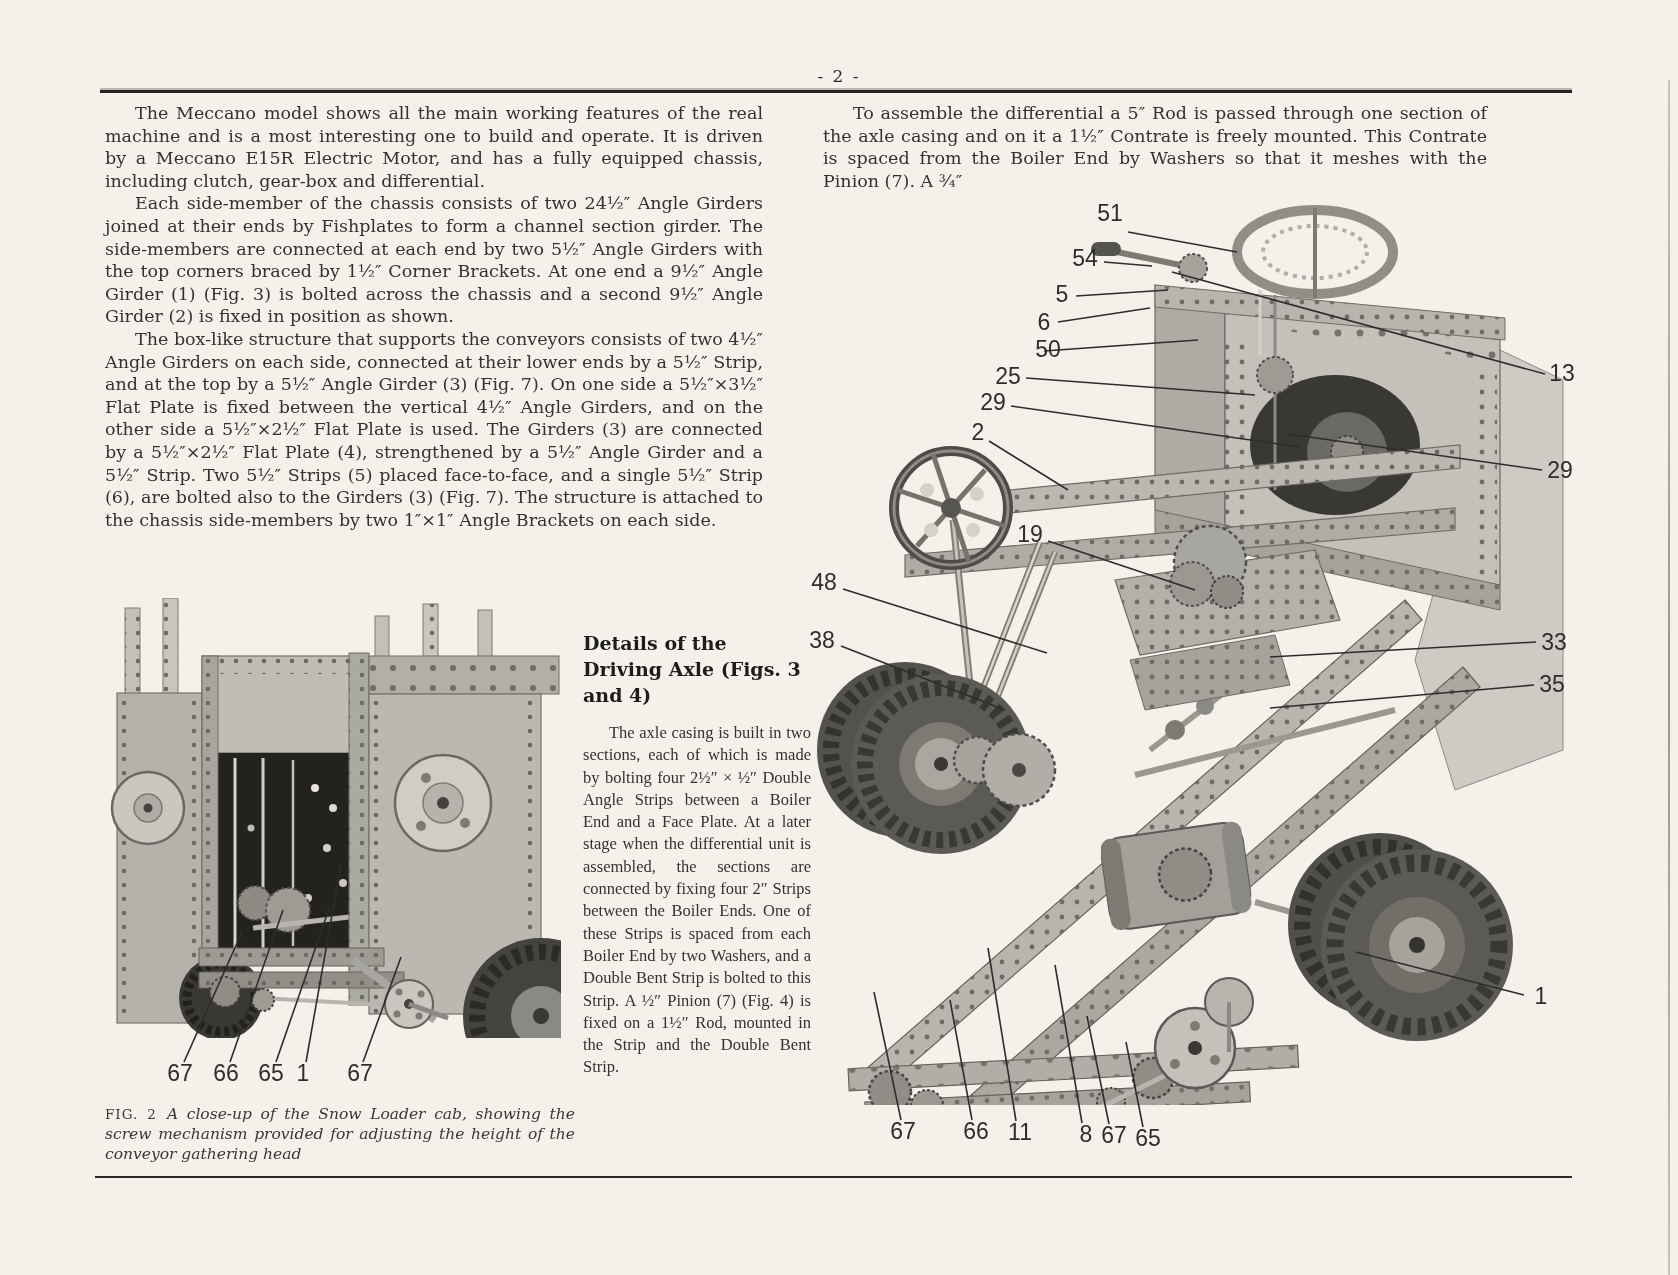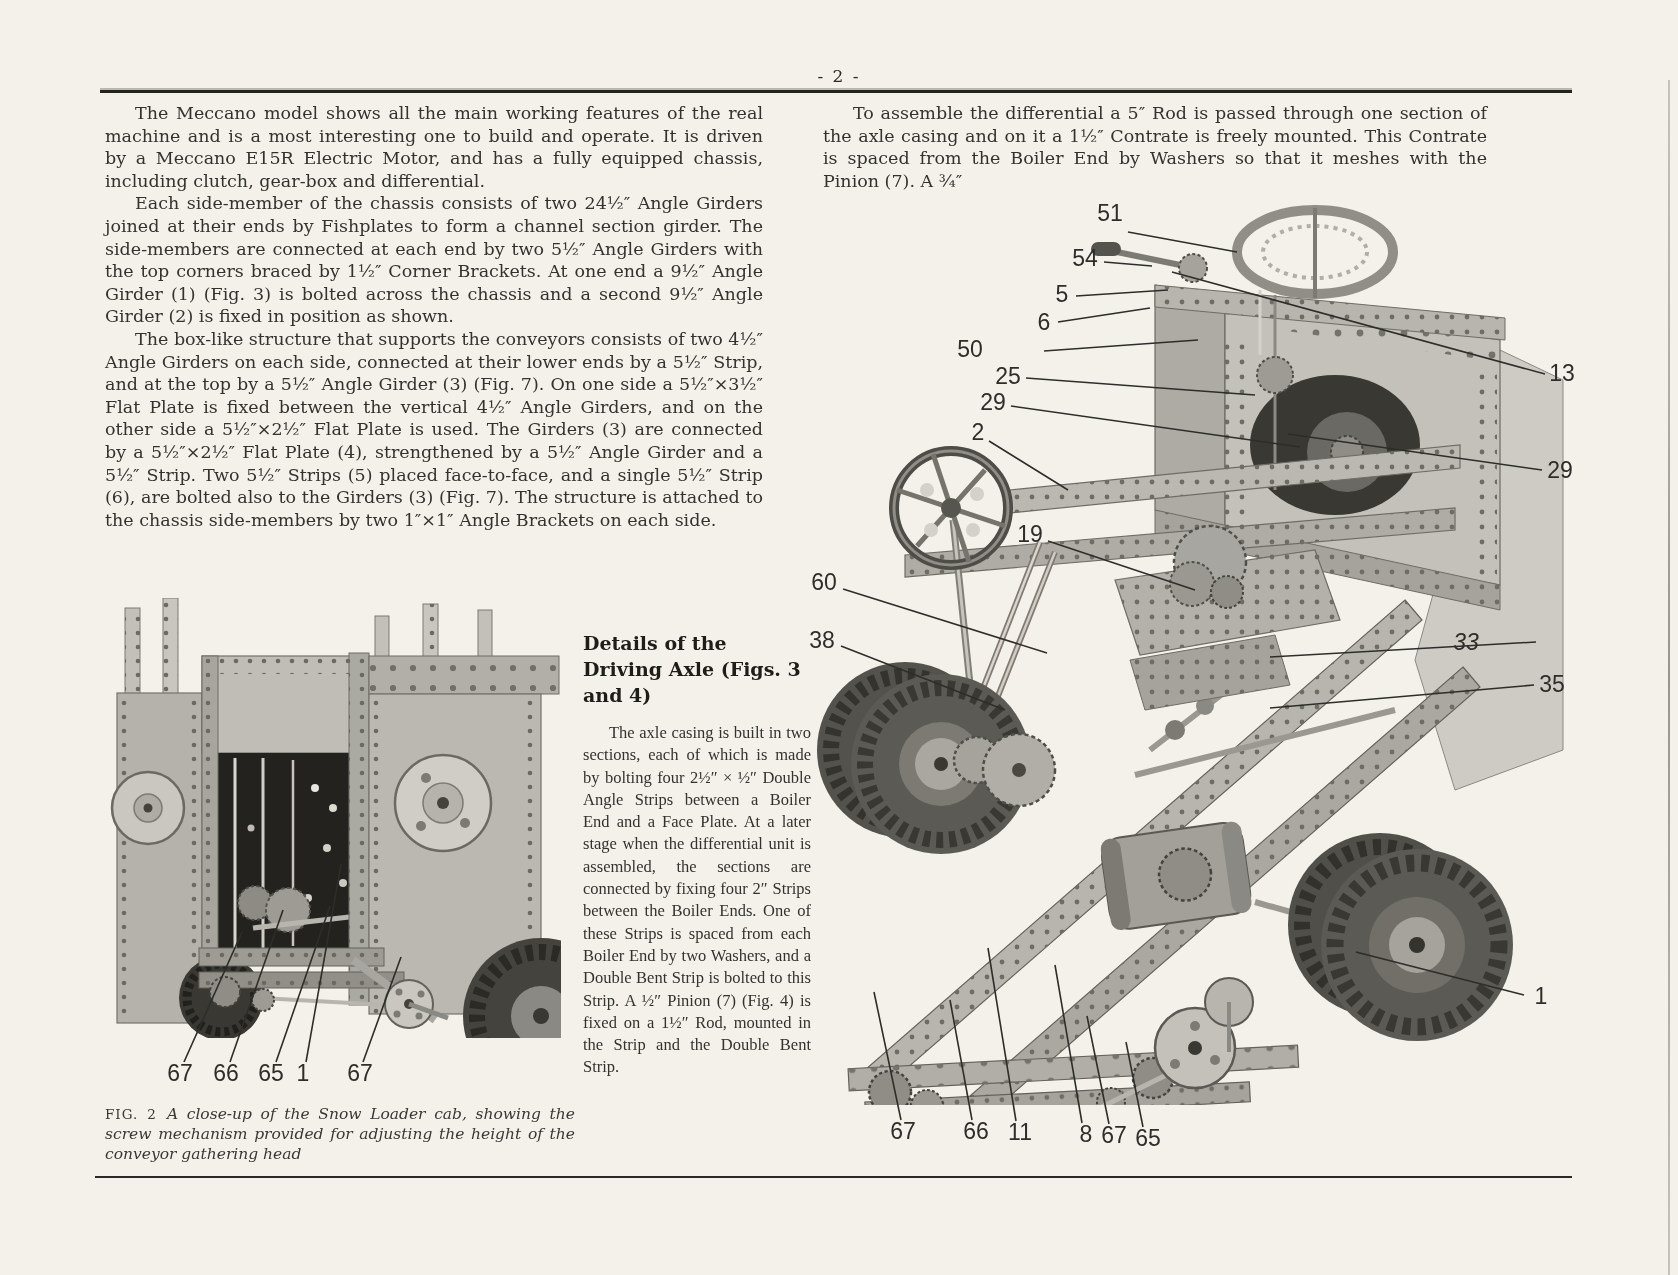--- a/index.html
+++ b/index.html
@@ -389,30 +389,30 @@
   <div id="callout-layer">
       <div class="callout" style="left: 156px; top: 1060px;">67</div>
       <div class="callout" style="left: 202px; top: 1060px;">66</div>
       <div class="callout" style="left: 247px; top: 1060px;">65</div>
       <div class="callout" style="left: 279px; top: 1060px;">1</div>
       <div class="callout" style="left: 336px; top: 1060px;">67</div>
       <div class="callout" style="left: 1086px; top: 200px;">51</div>
       <div class="callout" style="left: 1061px; top: 245px;">54</div>
       <div class="callout" style="left: 1038px; top: 281px;">5</div>
       <div class="callout" style="left: 1020px; top: 309px;">6</div>
-      <div class="callout" style="left: 946px; top: 336px;">50</div>
+      <div class="callout" style="left: 1024px; top: 336px;">50</div>
       <div class="callout" style="left: 984px; top: 363px;">25</div>
       <div class="callout" style="left: 969px; top: 389px;">29</div>
       <div class="callout" style="left: 954px; top: 419px;">2</div>
       <div class="callout" style="left: 1006px; top: 521px;">19</div>
-      <div class="callout" style="left: 800px; top: 569px;">60</div>
+      <div class="callout" style="left: 800px; top: 569px;">48</div>
       <div class="callout" style="left: 798px; top: 627px;">38</div>
       <div class="callout" style="left: 1538px; top: 360px;">13</div>
       <div class="callout" style="left: 1536px; top: 457px;">29</div>
-      <div class="callout" style="left: 1442px; top: 629px; font-style: italic;">33</div>
+      <div class="callout" style="left: 1530px; top: 629px;">33</div>
       <div class="callout" style="left: 1528px; top: 671px;">35</div>
       <div class="callout" style="left: 1517px; top: 983px;">1</div>
       <div class="callout" style="left: 879px; top: 1118px;">67</div>
       <div class="callout" style="left: 952px; top: 1118px;">66</div>
       <div class="callout" style="left: 996px; top: 1119px;">11</div>
       <div class="callout" style="left: 1062px; top: 1121px;">8</div>
       <div class="callout" style="left: 1090px; top: 1122px;">67</div>
       <div class="callout" style="left: 1124px; top: 1125px;">65</div>
     </div>
 

